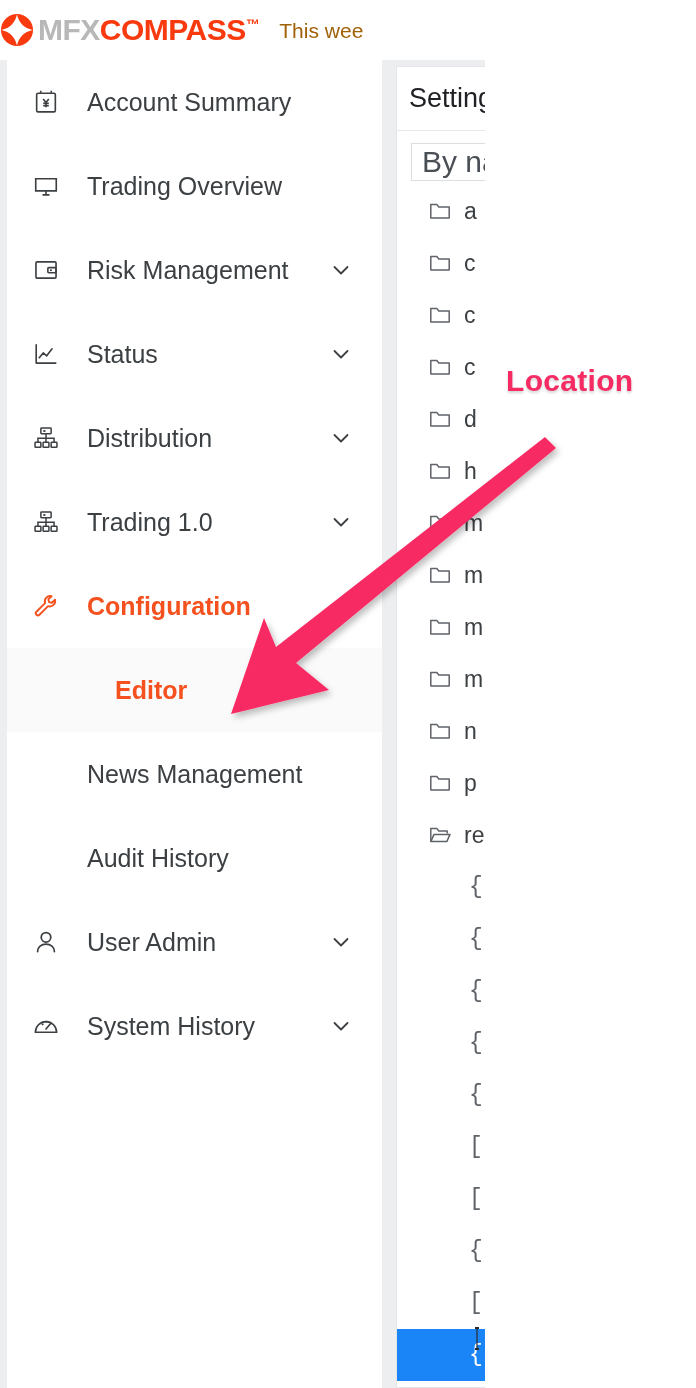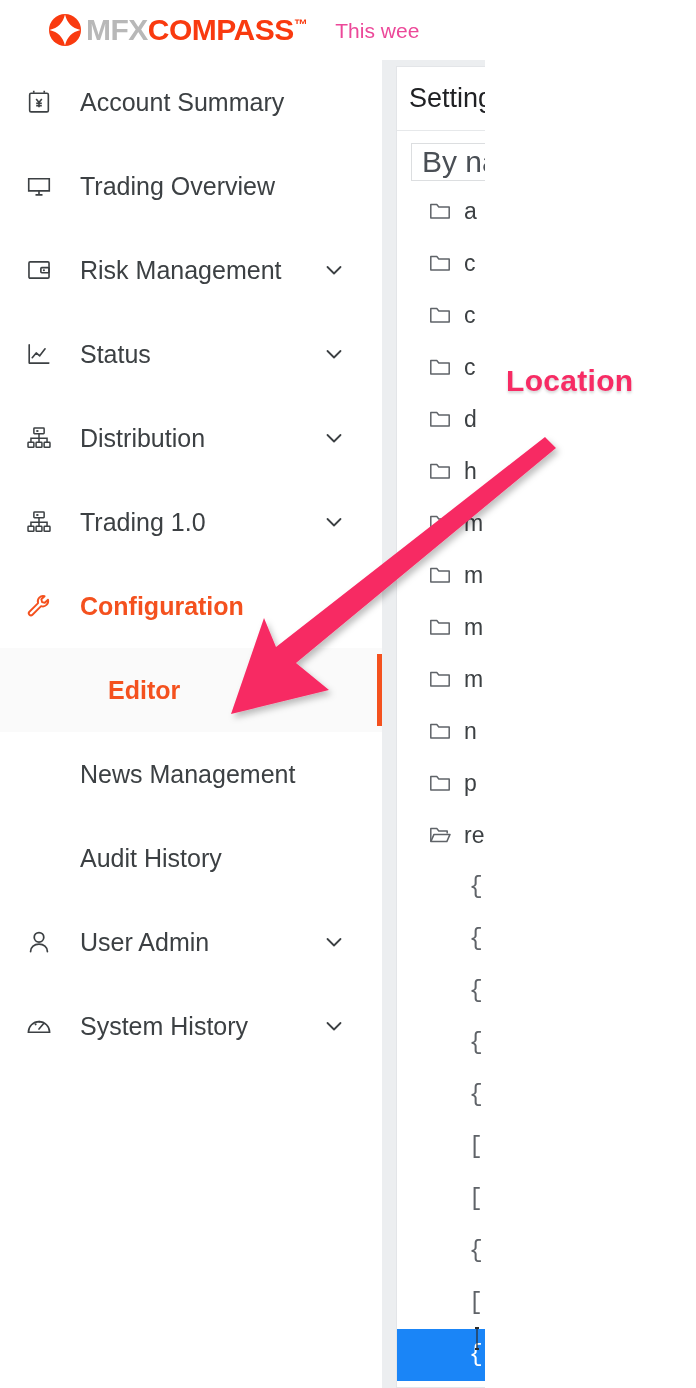--- a/index.html
+++ b/index.html
@@ -9,45 +9,44 @@
     font-family: "Liberation Sans", sans-serif;
     overflow: hidden;
   }
   #root { position: relative; width: 696px; height: 1388px; background:#ffffff; }
 
   
   .topbar {
     position: absolute; left: 0; top: 0; width: 696px; height: 60px;
     background: #ffffff; display: flex; align-items: center;
     overflow: hidden;
-    padding-left: 48px;
   }
   .logo-wrap { display: flex; align-items: center; height: 60px; padding-left: 0px; }
   .logo-mark { width: 34px; height: 34px; margin-right: 4px; flex: 0 0 auto; }
   .logo-text {
     font-size: 30px; font-weight: bold; letter-spacing: -0.5px;
     line-height: 1; white-space: nowrap;
   }
   .logo-mfx { color: #b8b8b8; }
   .logo-compass { color: #f93a0f; }
   .logo-tm { color: #f93a0f; font-size: 14px; vertical-align: super; font-weight: bold; }
   .topbar-note {
-    font-size: 21px; color: #ec4899; white-space: nowrap;
-    margin-left: 28px; line-height: 1;
+    font-size: 21px; color: #a16207; white-space: nowrap;
+    margin-left: 20px; line-height: 1;
   }
 
   
   .body-area {
     position: absolute; left: 0; top: 60px; width: 696px; height: 1328px;
     background: #eceef0;
   }
 
   
   .sidebar {
-    position: absolute; left: 0; top: 0; width: 382px; height: 1328px;
+    position: absolute; left: 7px; top: 0; width: 382px; height: 1328px;
     background: #ffffff; overflow: hidden;
   }
   .nav-item {
     position: relative; display: flex; align-items: center;
     height: 84px; padding-left: 22px; width: 382px;
     cursor: pointer;
   }
   .nav-item.active-row { background: #fafafa; }
   .nav-item.active-row::after {
     content: ""; position: absolute; right: 0; top: 6px;

